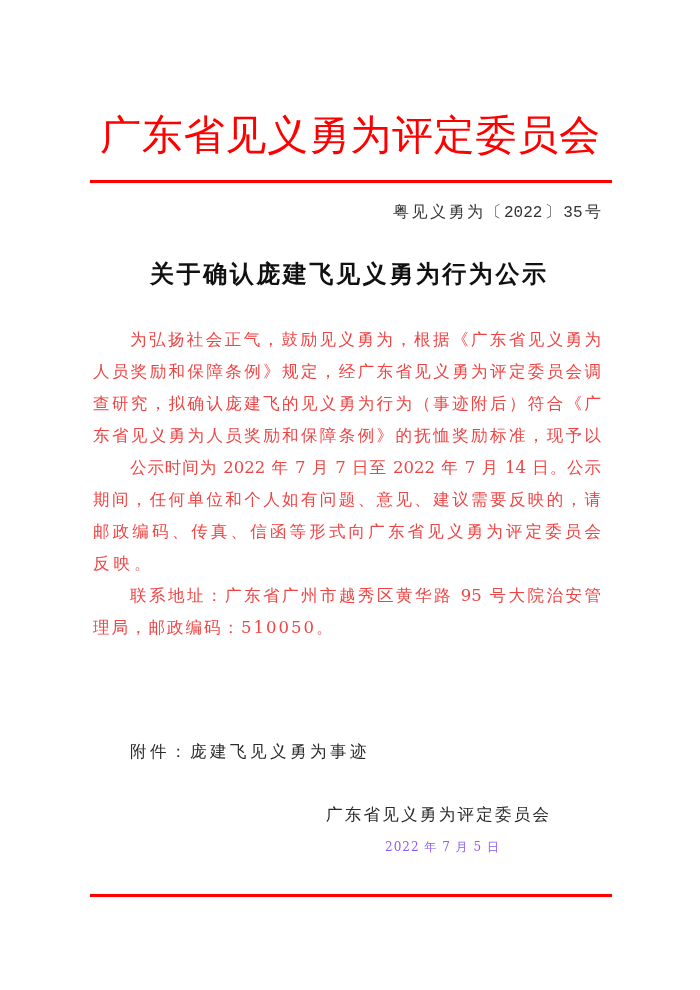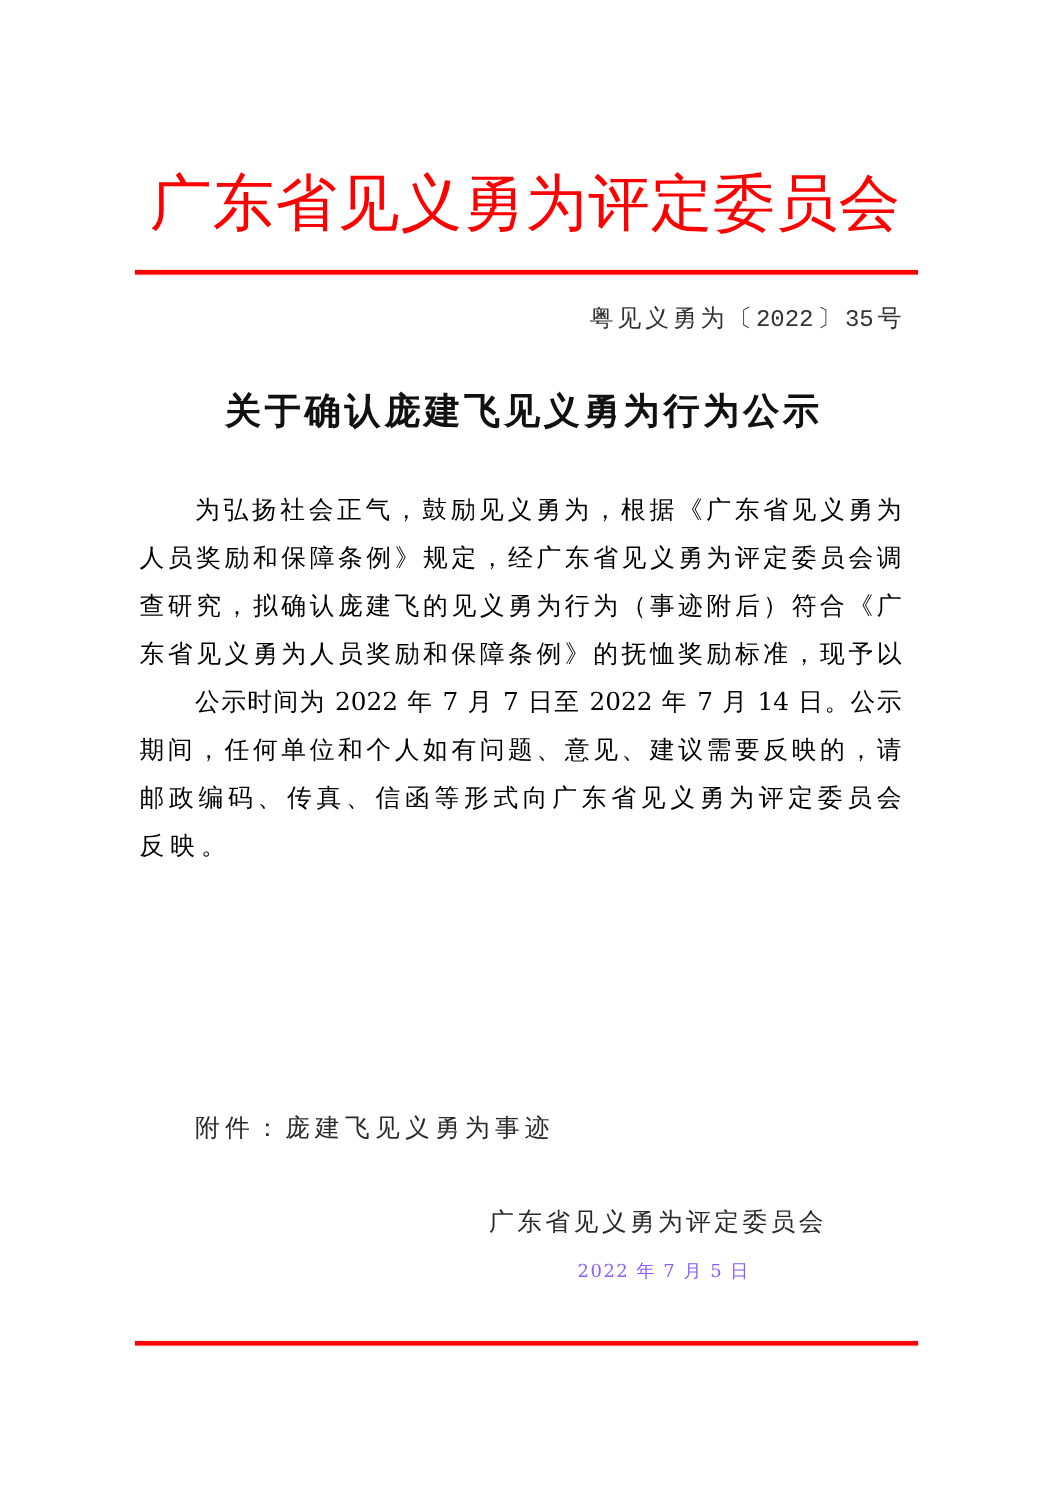--- a/index.html
+++ b/index.html
@@ -78,21 +78,21 @@
   .body-text {
     position: absolute;
     left: 93px;
     top: 324px;
     width: 508px;
   }
   .line {
     height: 32px;
     line-height: 32px;
     font-size: 16.5px;
-    color: #000000;
+    color: #ef4444;
     white-space: nowrap;
     text-align: justify;
     text-align-last: justify;
   }
   .line.indent { padding-left: 37px; }
   .line.last { text-align-last: left; letter-spacing: 4px; }
   .attachment {
     position: absolute;
     left: 130px;
     top: 736px;
@@ -147,20 +147,24 @@
       <div class="line">人员奖励和保障条例》规定，经广东省见义勇为评定委员会调</div>
       <div class="line">查研究，拟确认庞建飞的见义勇为行为（事迹附后）符合《广</div>
       <div class="line">东省见义勇为人员奖励和保障条例》的抚恤奖励标准，现予以</div>
     </div>
     <div>
       <div class="line indent">公示时间为 2022 年 7 月 7 日至 2022 年 7 月 14 日。公示</div>
       <div class="line">期间，任何单位和个人如有问题、意见、建议需要反映的，请</div>
       <div class="line">邮政编码、传真、信函等形式向广东省见义勇为评定委员会</div>
       <div class="line last">反映。</div>
     </div>
+    <div>
+      <div class="line indent">联系地址：广东省广州市越秀区黄华路 95 号大院治安管</div>
+      <div class="line last" style="letter-spacing:2px;">理局，邮政编码：510050。</div>
+    </div>
   </div>
 
   <div class="attachment">附件：庞建飞见义勇为事迹</div>
 
   <div class="sign-org">广东省见义勇为评定委员会</div>
   <div class="sign-date">2022 年 7 月 5 日</div>
 
   <div class="rule bottom"></div>
 </div>
 

